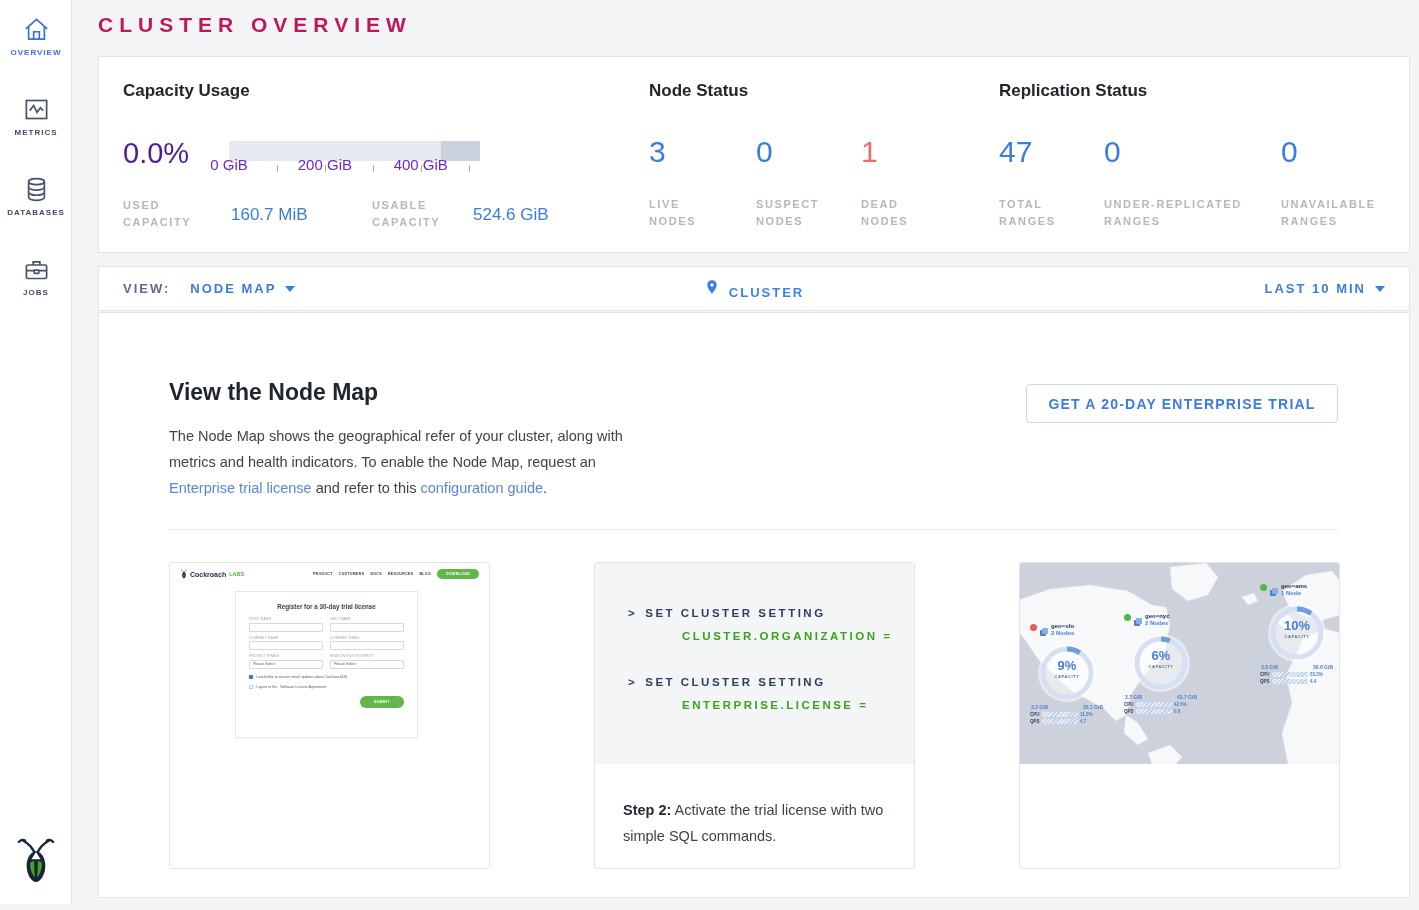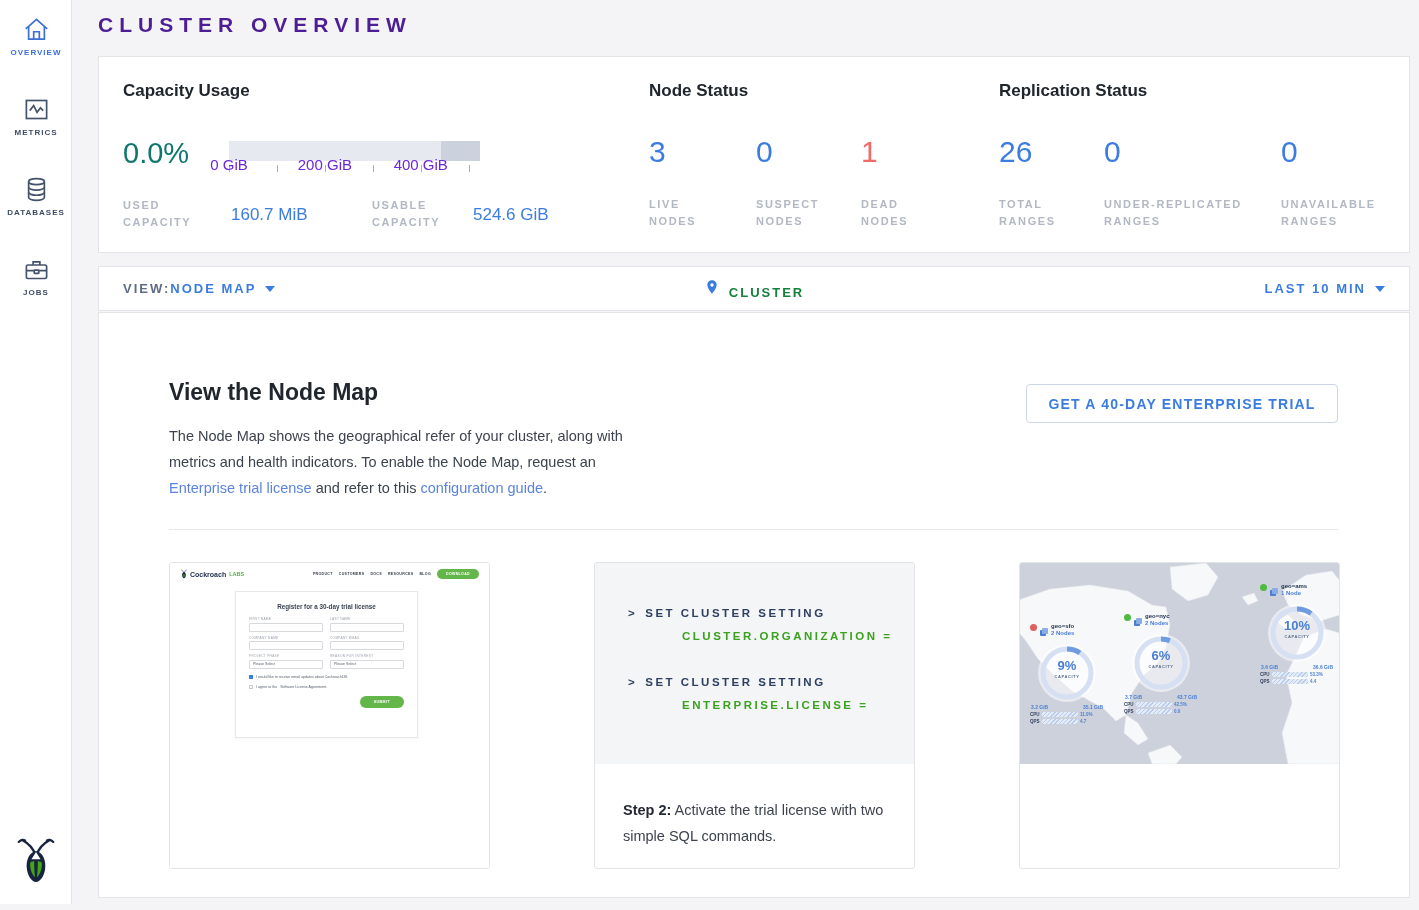--- a/index.html
+++ b/index.html
@@ -23,34 +23,34 @@
   .side-item .s-label {
     display:block; font-size:8px; font-weight:700; letter-spacing:1px; color:#3f4e66;
   }
   .side-item.active { color:#3b6fd9; }
   .side-item.active .s-label { color:#3b6fd9; }
   .side-logo { position:absolute; bottom:14px; left:0; width:72px; text-align:center; }
   
   .main-col { position:absolute; left:98px; top:0; width:1312px; }
   .page-title {
     position:absolute; left:0; top:13px;
-    font-size:21px; font-weight:600; letter-spacing:6px; color:#4c1d95;
+    font-size:21px; font-weight:600; letter-spacing:6px; color:#be185d;
   }
   .panel { position:absolute; background:#fff; border:1px solid #e3e4e7; width:1312px; }
   
   .stats-panel { top:56px; height:197px; }
   .sec-title { position:absolute; top:24px; font-size:17px; font-weight:600; color:#20262e; }
   .stat-num { position:absolute; top:78px; font-size:30px; color:#3b7ce0; }
   .stat-num.red { color:#f06a6a; }
   .stat-label {
     position:absolute; top:139px; font-size:11px; letter-spacing:1.6px;
     color:#b2b8c3; line-height:17px; font-weight:600; white-space:pre-line; width:160px;
   }
   
-  .cap-pct { position:absolute; left:24px; top:80px; font-size:29px; color:#0f766e; }
+  .cap-pct { position:absolute; left:24px; top:80px; font-size:29px; color:#4c1d95; }
   .gauge { position:absolute; left:130px; top:84px; width:251px; height:20px; }
   .gauge-track { position:absolute; left:0; top:0; width:100%; height:20px; background:#e7e9f1; }
   .gauge-dark { position:absolute; right:0; top:0; width:15.5%; height:20px; background:#ccd1de; }
   .gauge-tick { position:absolute; top:24px; width:1px; height:7px; background:#a7aebf; }
   .gauge-tick.t0{left:0;} .gauge-tick.t1{left:19.1%;} .gauge-tick.t2{left:38.2%;}
   .gauge-tick.t3{left:57.3%;} .gauge-tick.t4{left:76.4%;} .gauge-tick.t5{left:95.5%;}
   .gauge-label {
     position:absolute; top:15px; transform:translateX(-50%);
     font-size:15px; color:#6d28d9; white-space:nowrap;
   }
@@ -61,22 +61,22 @@
   }
   .cap-kv-value { position:absolute; top:148px; font-size:17px; color:#3b7ce0; }
   
   .view-bar { top:266px; height:45px; }
   .vb-left { position:absolute; left:24px; top:0; height:43px; display:flex; align-items:center; }
   .vb-center { position:absolute; left:0; width:100%; top:0; height:43px;
                display:flex; align-items:center; justify-content:center; }
   .vb-right { position:absolute; right:24px; top:0; height:43px; display:flex; align-items:center; }
   .vb-text { font-size:13px; letter-spacing:2px; font-weight:600; }
   .vb-muted { color:#5f6c87; }
-  .vb-link { color:#3b7ce0; cursor:pointer; }
-  .vb-dark { color:#15803d; margin-left:7px;margin-top:8px; }
+  .vb-link { color:#3b7ce0; cursor:pointer;margin-left:20px; }
+  .vb-dark { color:#3b82f6; margin-left:7px;margin-top:8px; }
   .caret {
     display:inline-block; width:0; height:0; margin-left:9px;
     border-left:5px solid transparent; border-right:5px solid transparent;
     border-top:6px solid #3b7ce0;
   }
   .pin-icon { margin-right:2px; display:inline-block; }
   
   .content-panel { top:312px; height:586px; }
   .nm-heading { position:absolute; left:70px; top:66px; font-size:23px; font-weight:600; color:#20262e; }
   .nm-desc {
@@ -261,21 +261,21 @@
     <div class="stat-label" style="left:550px;">LIVE
 NODES</div>
     <div class="stat-num" style="left:657px;">0</div>
     <div class="stat-label" style="left:657px;">SUSPECT
 NODES</div>
     <div class="stat-num red" style="left:762px;">1</div>
     <div class="stat-label" style="left:762px;">DEAD
 NODES</div>
 
     <div class="sec-title" style="left:900px;">Replication Status</div>
-    <div class="stat-num" style="left:900px;">26</div>
+    <div class="stat-num" style="left:900px;">47</div>
     <div class="stat-label" style="left:900px;">TOTAL
 RANGES</div>
     <div class="stat-num" style="left:1005px;">0</div>
     <div class="stat-label" style="left:1005px;">UNDER-REPLICATED
 RANGES</div>
     <div class="stat-num" style="left:1182px;">0</div>
     <div class="stat-label" style="left:1182px;">UNAVAILABLE
 RANGES</div>
   </div>
 
@@ -300,21 +300,21 @@
   </div>
 
   <div class="panel content-panel">
     <div class="nm-heading">View the Node Map</div>
     <div class="nm-desc">
       <span>The Node Map shows the geographical refer of your cluster, along with metrics and health indicators. To enable the Node Map, request an</span>
       <a class="lnk">Enterprise trial license</a>
       <span>and refer to this</span>
       <a class="lnk">configuration guide</a><span>.</span>
     </div>
-    <button class="trial-btn">GET A 40-DAY ENTERPRISE TRIAL</button>
+    <button class="trial-btn">GET A 20-DAY ENTERPRISE TRIAL</button>
     <div class="nm-divider"></div>
 
     <div class="cards">
 
       <div class="card">
         <div class="card-media ms">
           <div class="ms-header">
             <div class="ms-brand">
               <svg viewBox="0 0 44 54" width="8" height="10" fill="none">
                 <path d="M7 4 C14 8 19 13 21 20" stroke="#16243f" stroke-width="3"></path>

